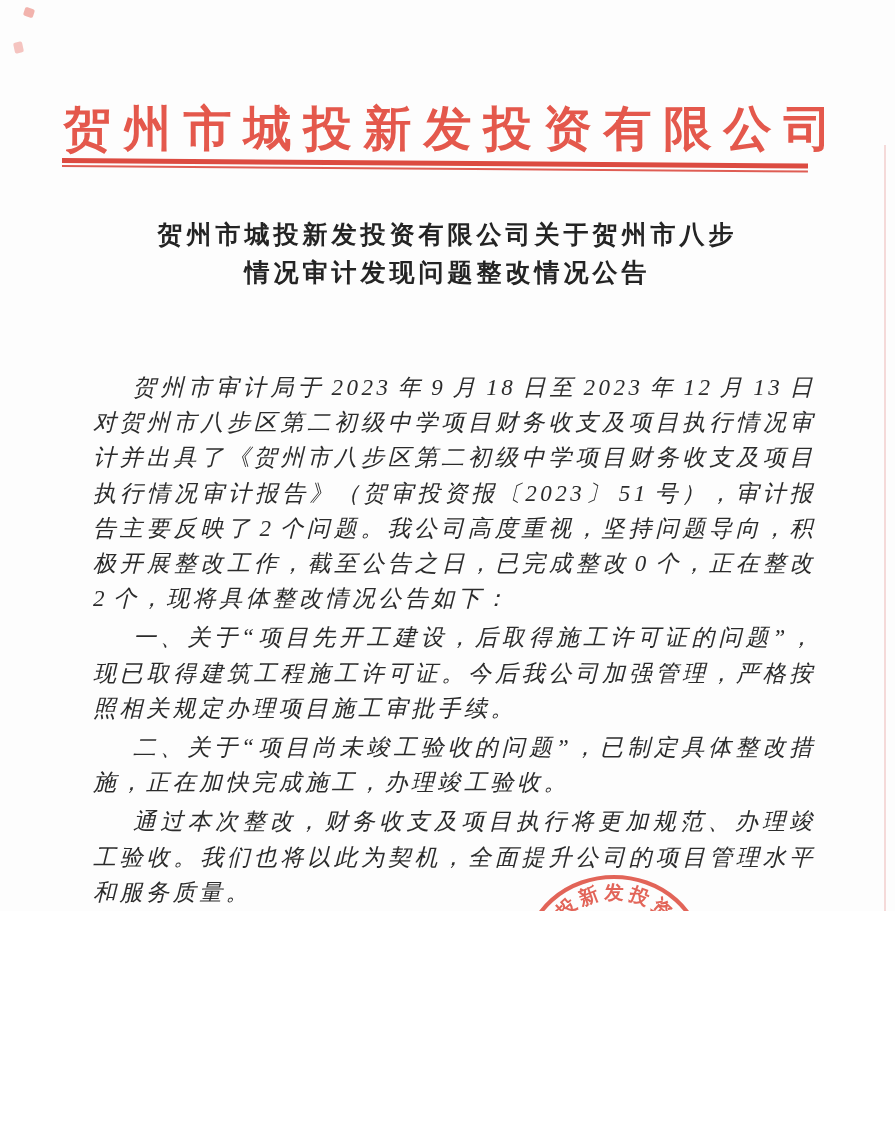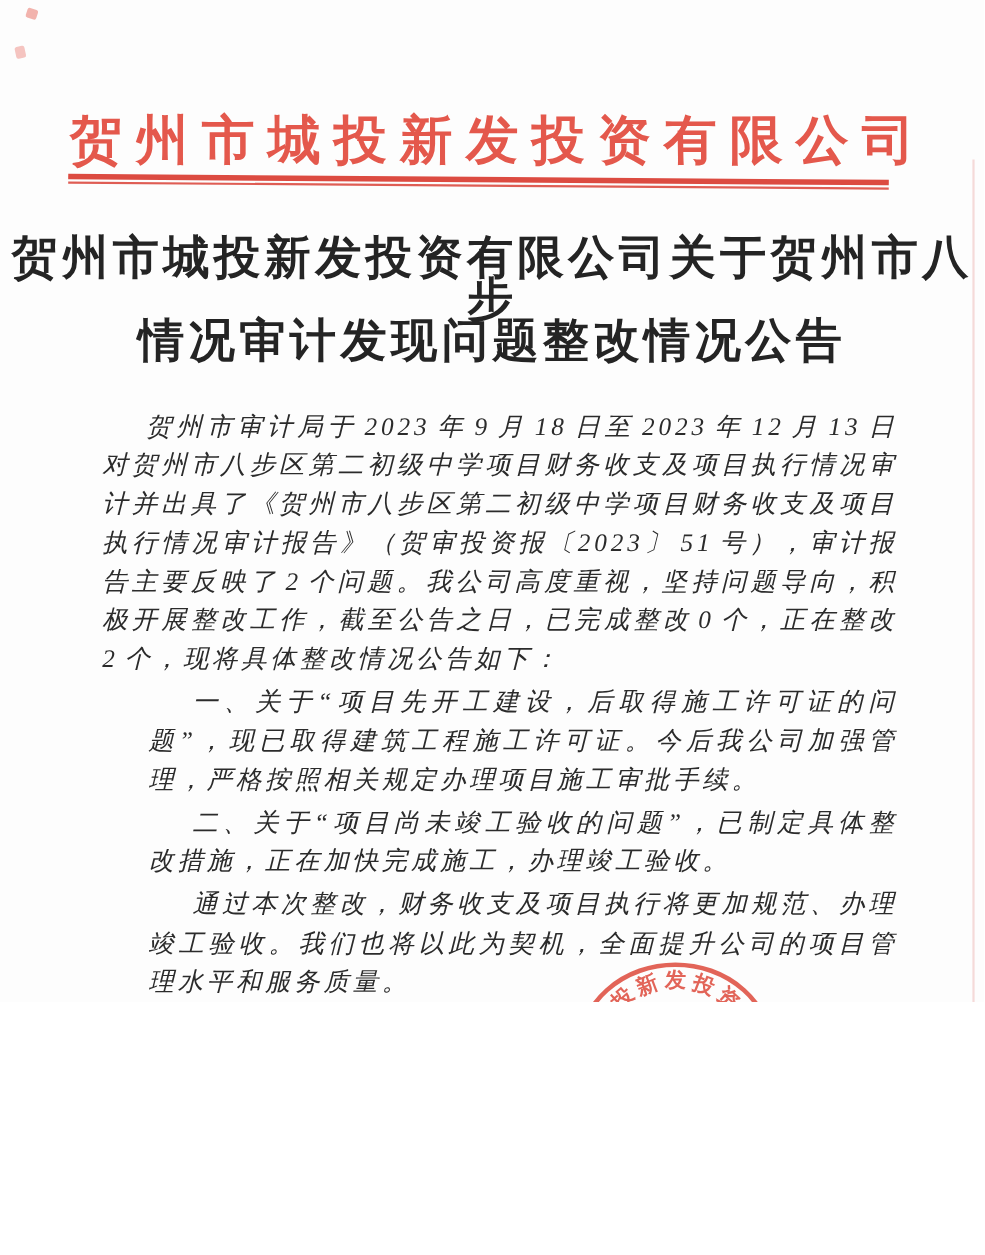--- a/index.html
+++ b/index.html
@@ -28,32 +28,32 @@
   }
   .rule{
     position:absolute;left:62px;top:158px;width:746px;
     transform:rotate(0.42deg);transform-origin:left center;
   }
   .rule .thick{height:4.5px;background:var(--rule-red);}
   .rule .thin{height:1.6px;background:var(--rule-red);margin-top:2.8px;opacity:.9;}
   
   .title{
     position:absolute;top:216px;left:0;width:100%;margin:0;
-    text-align:center;font-size:42px;line-height:38px;font-weight:bold;
+    text-align:center;font-size:25px;line-height:38px;font-weight:bold;
     letter-spacing:4px;color:#242424;
   }
   .tline{display:block;}
   
   .bodytext{
     position:absolute;left:93px;top:370px;width:723px;
     font-size:23px;line-height:35.2px;letter-spacing:3.5px;word-spacing:-4px;
     text-align:justify;color:var(--ink);
   }
   .bodytext p{margin:0;text-indent:40px;font-style:italic;}
-  .bodytext p + p{margin-top:4px;margin-left:42px;}
+  .bodytext p + p{margin-top:4px;}
   
   .sign-company{
     position:absolute;top:941px;right:133px;
     font-size:23px;letter-spacing:1.5px;word-spacing:-3px;color:#333;white-space:nowrap;
   }
   .sign-date{
     position:absolute;top:939px;right:228px;
     font-size:22px;letter-spacing:2px;word-spacing:-4px;color:#333;white-space:nowrap;
   }
   

